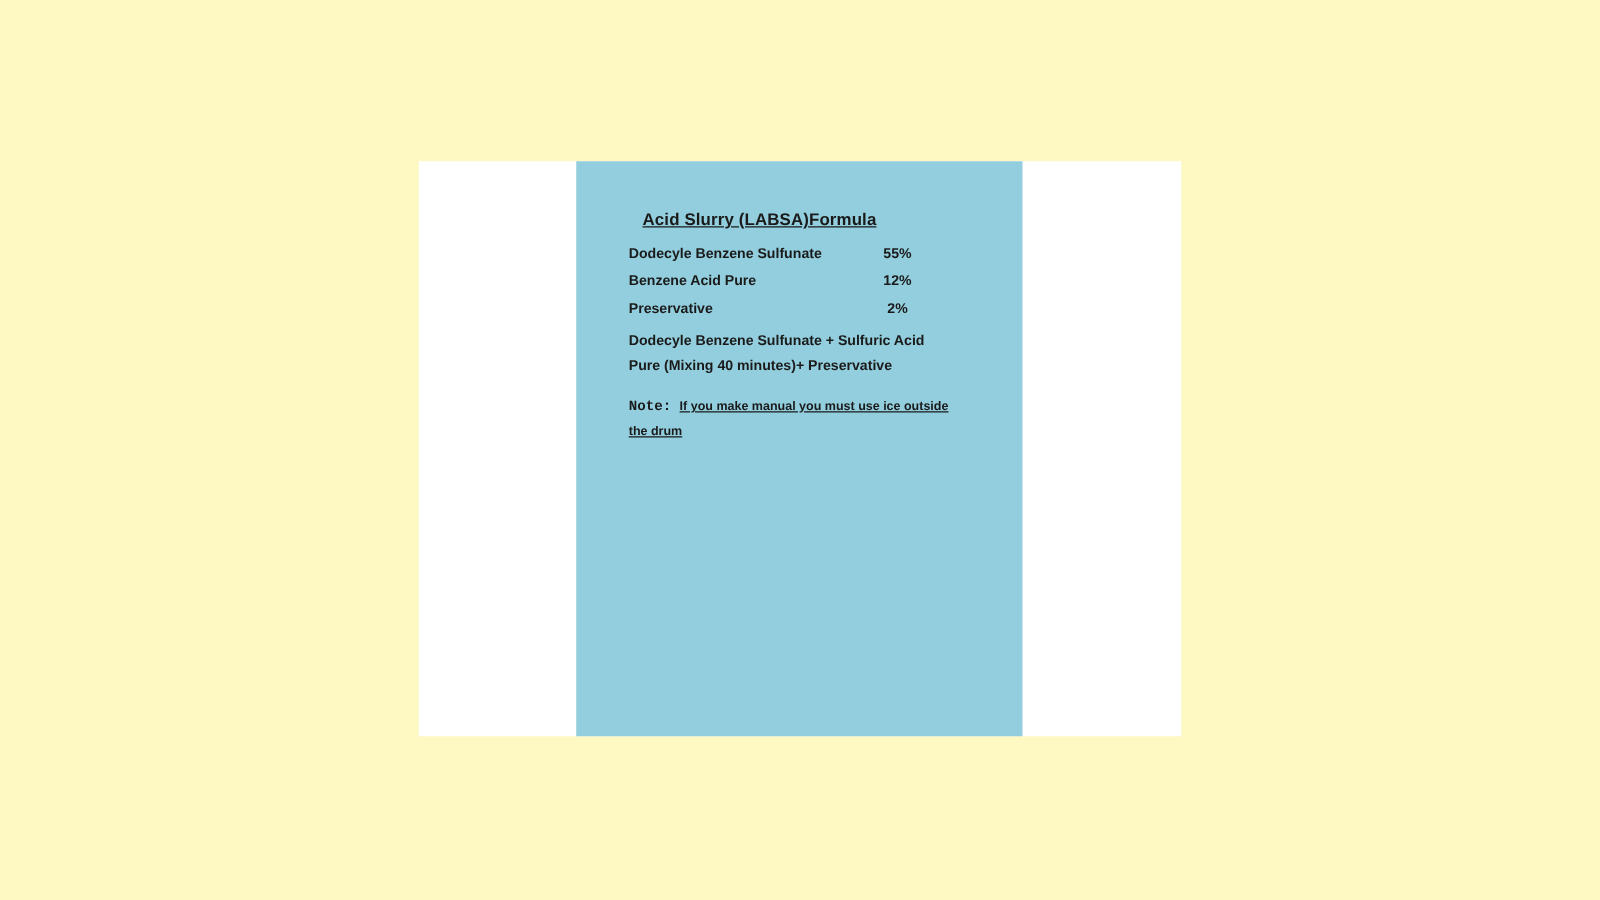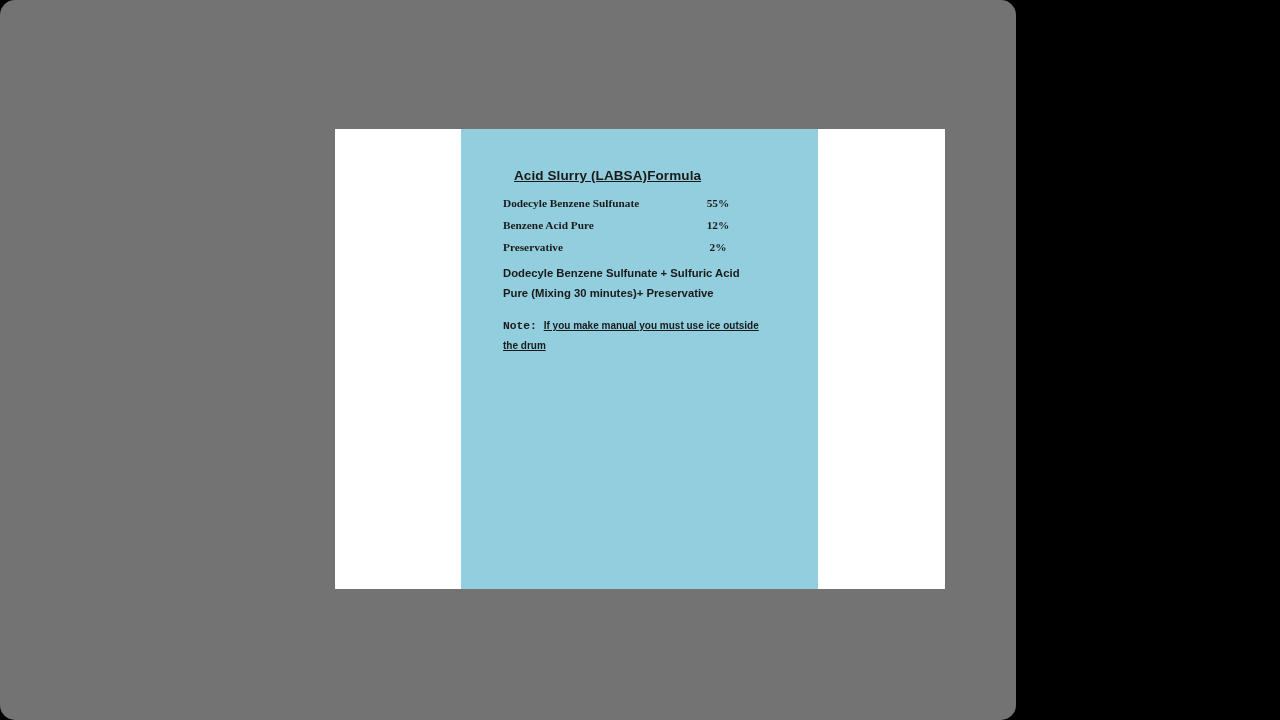--- a/index.html
+++ b/index.html
@@ -8,24 +8,23 @@
     background: #000000;
     width: 1280px;
     height: 720px;
     overflow: hidden;
   }
   body {
     font-family: "Liberation Sans", sans-serif;
   }
   .stage {
     position: relative;
-    width: 1016px;
+    width: 1280px;
     height: 720px;
-    background: #737373;
-    border-radius: 15px;
+    background: #fef9c3;
   }
   .slide-white {
     position: absolute;
     left: 335px;
     top: 129px;
     width: 610px;
     height: 460px;
     background: #ffffff;
   }
   .slide-panel {
@@ -51,21 +50,20 @@
     margin: 0 0 14px 11px;
     letter-spacing: 0.1px;
   }
   .ing-row {
     display: flex;
     align-items: baseline;
     margin-bottom: 10px;
     font-size: 11.3px;
     font-weight: bold;
     color: #1a1a1a;
-    font-family: Liberation Serif, serif;
   }
   .ing-name {
     width: 190px;
     flex: 0 0 190px;
   }
   .ing-pct {
     width: 50px;
     text-align: center;
   }
   .section-head {
@@ -123,20 +121,20 @@
       <span class="ing-name">Benzene Acid Pure</span>
       <span class="ing-pct">12%</span>
     </div>
 
     <div class="ing-row">
       <span class="ing-name">Preservative</span>
       <span class="ing-pct">2%</span>
     </div>
 
 
-    <div class="body-text">Dodecyle Benzene Sulfunate + Sulfuric Acid Pure (Mixing 30 minutes)+ Preservative</div>
+    <div class="body-text">Dodecyle Benzene Sulfunate + Sulfuric Acid Pure (Mixing 40 minutes)+ Preservative</div>
 
     <p class="note-block">
       <span class="note-label">Note: </span><span class="note-text">If you make manual you must use ice outside the drum</span>
     </p>
 
   </div>
 </div>
 
 </body></html>

